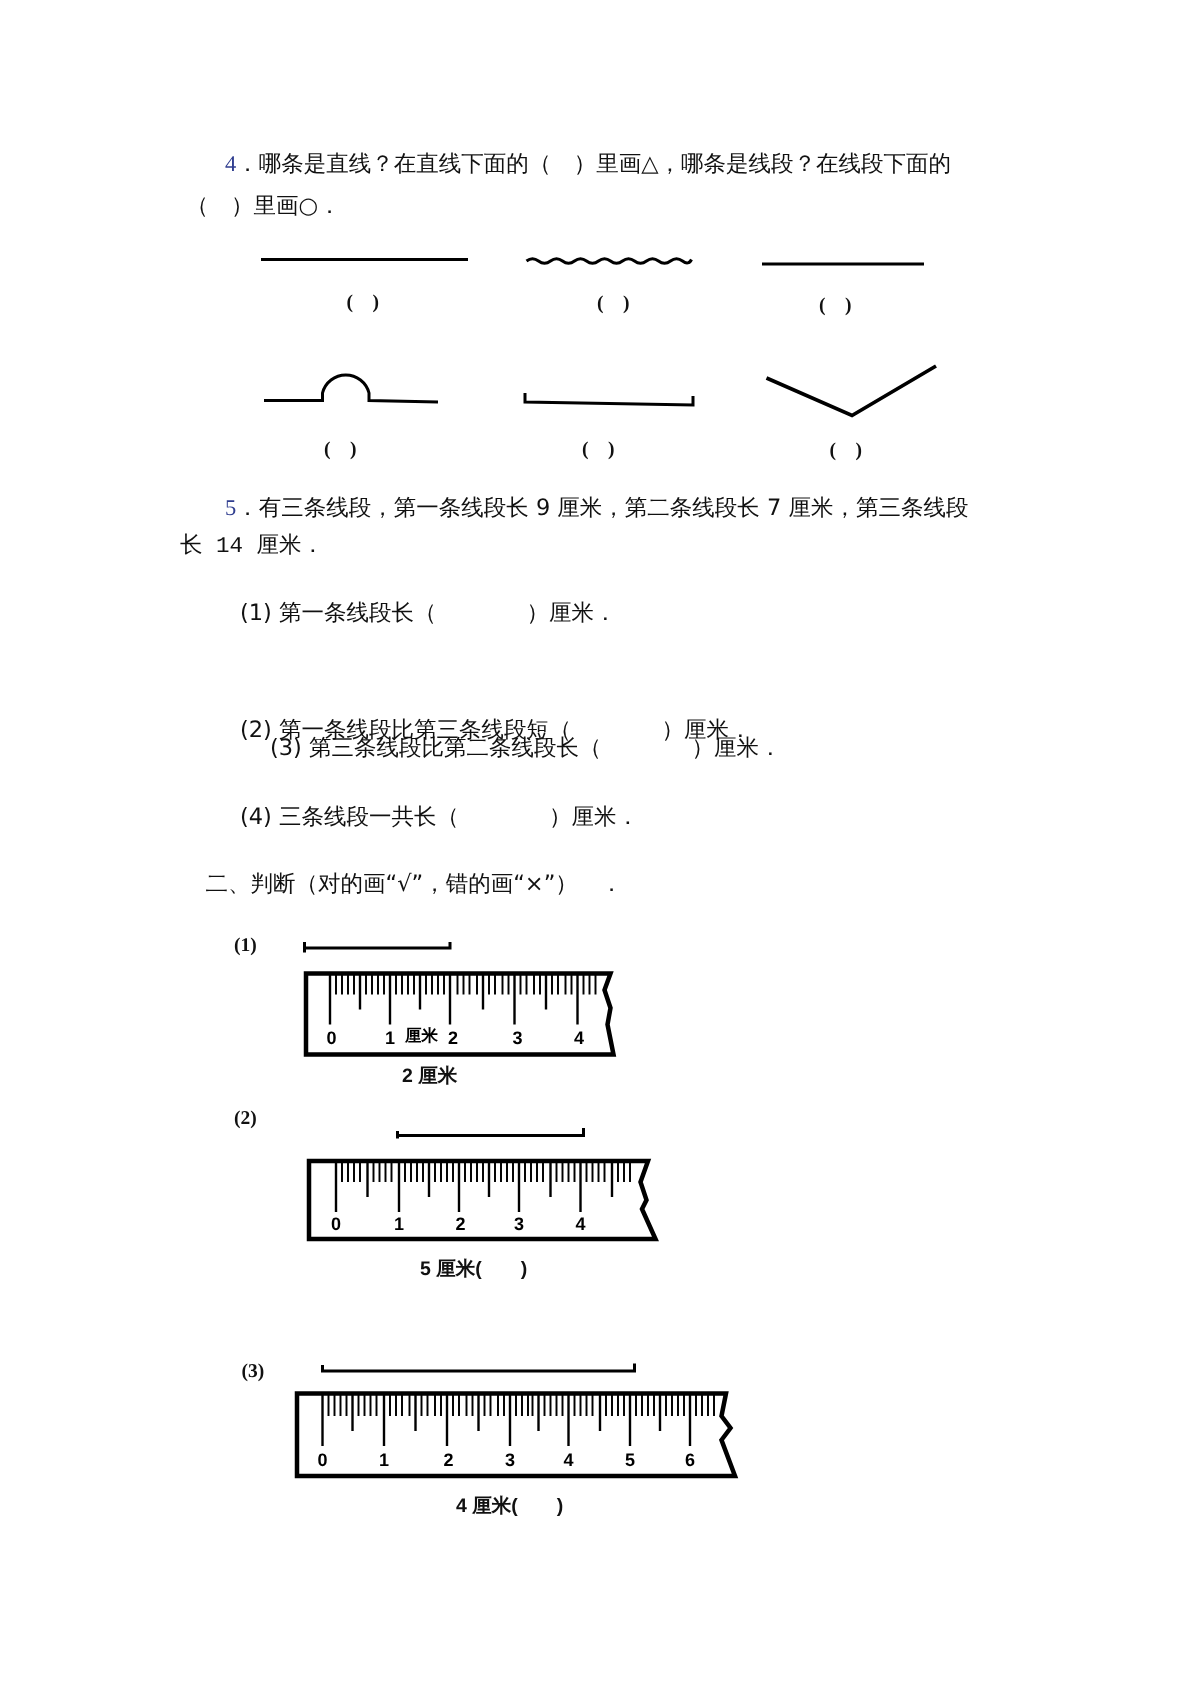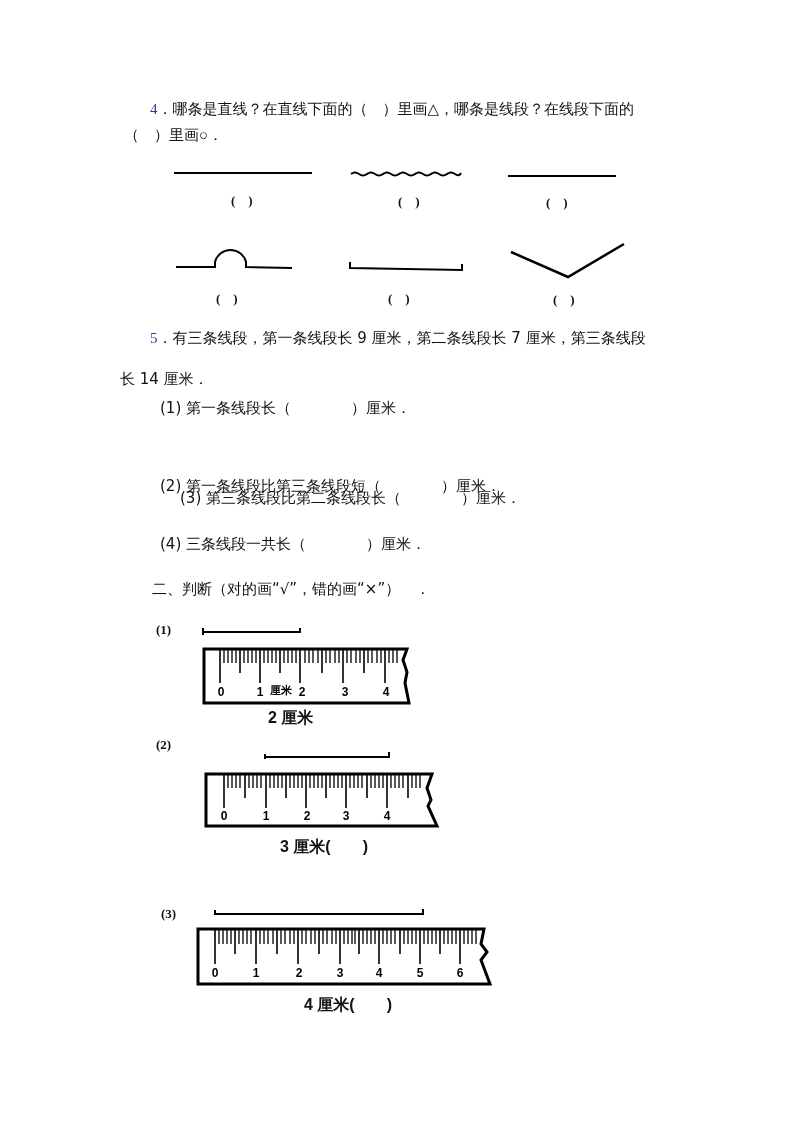--- a/index.html
+++ b/index.html
@@ -6,31 +6,31 @@
     body {
       width: 793px; height: 1122px; position: relative; overflow: hidden;
       font-family: "DejaVu Sans", "Liberation Sans", sans-serif;
       color: #111111;
     }
     .abs { position: absolute; }
     .txt { font-size: 15px; line-height: 20px; white-space: nowrap; }
     .num { color: #2f3d8f; font-family: "Liberation Serif", serif; }
     .paren { font-size: 13px; font-weight: bold; font-family: "Liberation Serif", serif; }
     .sub { font-size: 15px; white-space: nowrap; }
-    .ruler-label { font-weight: bold; font-size: 16px; font-family: "Liberation Sans", sans-serif; white-space: nowrap; }
+    .ruler-label { font-weight: bold; font-size: 13px; font-family: "Liberation Sans", sans-serif; white-space: nowrap; }
     .qlabel { font-weight: bold; font-size: 13px; font-family: "Liberation Serif", serif; }
     svg { position: absolute; overflow: visible; }
   </style>
 </head>
 <body>
 
 <div class="abs txt" style="left:150px; top:99px;">
   <span class="num">4</span><span>．哪条是直线？在直线下面的（　）里画△，哪条是线段？在线段下面的</span>
 </div>
-<div class="abs txt" style="left:124px; top:127px;font-family:Liberation Mono, monospace;">（　）里画○．</div>
+<div class="abs txt" style="left:124px; top:127px;">（　）里画○．</div>
 
 <svg style="left:0;top:0;" width="793" height="320">
   <line x1="174" y1="173" x2="312" y2="173" stroke="#000" stroke-width="2"></line>
   <path d="M351 174 q4 -3 8 0 t8 0 t8 0 t8 0 t8 0 t8 0 t8 0 t8 0 t8 0 t8 0 t8 0 t8 0 t8 0 t6 -1" fill="none" stroke="#000" stroke-width="2"></path>
   <line x1="508" y1="176" x2="616" y2="176" stroke="#000" stroke-width="2"></line>
 
   <path d="M176 267 L215 267 L215 262 A16 16 0 0 1 246 262 L246 267 L292 268" fill="none" stroke="#000" stroke-width="2"></path>
   <path d="M350 262 L350 268 L462 270 L462 264" fill="none" stroke="#000" stroke-width="2"></path>
   <path d="M511 252 L568 277 L624 244" fill="none" stroke="#000" stroke-width="2.5"></path>
 </svg>
@@ -38,36 +38,36 @@
 <div class="abs paren" style="left:231px; top:192px;">(　)</div>
 <div class="abs paren" style="left:398px; top:193px;">(　)</div>
 <div class="abs paren" style="left:546px; top:194px;">(　)</div>
 <div class="abs paren" style="left:216px; top:290px;">(　)</div>
 <div class="abs paren" style="left:388px; top:290px;">(　)</div>
 <div class="abs paren" style="left:553px; top:291px;">(　)</div>
 
 <div class="abs txt" style="left:150px; top:328px;">
   <span class="num">5</span><span>．有三条线段，第一条线段长 9 厘米，第二条线段长 7 厘米，第三条线段</span>
 </div>
-<div class="abs txt" style="left:120px; top:369px;">长 14 厘米．</div>
+<div class="abs txt" style="left:120px; top:355px;font-family:Liberation Mono, monospace;">长 14 厘米．</div>
 
 <div class="abs sub" style="left:160px; top:399px;">
   <span>(1)</span> <span>第一条线段长（</span><span>　　　　</span><span>）厘米．</span>
 </div>
 <div class="abs sub" style="left:160px; top:444px;margin-top:33px;">
   <span>(2)</span> <span>第一条线段比第三条线段短（</span><span>　　　　</span><span>）厘米．</span>
 </div>
 <div class="abs sub" style="left:160px; top:489px;margin-left:20px;">
   <span>(3)</span> <span>第三条线段比第二条线段长（</span><span>　　　　</span><span>）厘米．</span>
 </div>
 <div class="abs sub" style="left:160px; top:535px;">
   <span>(4)</span> <span>三条线段一共长（</span><span>　　　　</span><span>）厘米．</span>
 </div>
 
-<div class="abs sub" style="left:152px; top:580px;">二、判断（对的画“√”，错的画“×”）　．</div>
+<div class="abs sub" style="left:137px; top:580px;">二、判断（对的画“√”，错的画“×”）　．</div>
 
 <div class="abs qlabel" style="left:156px; top:622px;">(1)</div>
 <svg style="left:0;top:0;" width="793" height="1122">
   <path d="M203 635 L203 628 M203 632 L300 632 L300 628" fill="none" stroke="#000" stroke-width="2"></path>
   <path d="M204 649 L407 649 L403 660 L407 672 L405 683 L409 703 L204 703 Z" fill="#fff" stroke="#000" stroke-width="3"></path>
   <g stroke="#000" stroke-width="1.6">
     <line x1="220" y1="650" x2="220" y2="683"></line>
     <line x1="260" y1="650" x2="260" y2="683"></line>
     <line x1="300" y1="650" x2="300" y2="683"></line>
     <line x1="343" y1="650" x2="343" y2="683"></line>
@@ -111,21 +111,21 @@
     <path d="M228 775v13M232 775v13M236 775v13M240 775v13M249 775v13M253 775v13M257 775v13M261 775v13M270 775v13M274 775v13M278 775v13M282 775v13M290 775v13M294 775v13M298 775v13M302 775v13M310 775v13M314 775v13M318 775v13M322 775v13M330 775v13M334 775v13M338 775v13M342 775v13M350 775v13M354 775v13M358 775v13M362 775v13M371 775v13M375 775v13M379 775v13M383 775v13M391 775v13M395 775v13M399 775v13M403 775v13M412 775v13M416 775v13M420 775v13"></path>
   </g>
   <g font-family="Liberation Sans, sans-serif" font-weight="bold" font-size="12" fill="#000" text-anchor="middle">
     <text x="224" y="820">0</text>
       <text x="266" y="820">1</text>
       <text x="307" y="820">2</text>
       <text x="346" y="820">3</text>
       <text x="387" y="820">4</text>
   </g>
 </svg>
-<div class="abs ruler-label" style="left:280px; top:837px;">3 厘米(　　)</div>
+<div class="abs ruler-label" style="left:280px; top:837px;">5 厘米(　　)</div>
 
 <div class="abs qlabel" style="left:161px; top:906px;">(3)</div>
 <svg style="left:0;top:0;" width="793" height="1122">
   <path d="M215 915 L215 910 M215 914 L423 914 L423 909" fill="none" stroke="#000" stroke-width="2"></path>
   <path d="M198 929 L484 929 L481 944 L487 952 L481 960 L490 984 L198 984 Z" fill="#fff" stroke="#000" stroke-width="3"></path>
   <g stroke="#000" stroke-width="1.6">
     <line x1="215" y1="930" x2="215" y2="964"></line>
     <line x1="256" y1="930" x2="256" y2="964"></line>
     <line x1="298" y1="930" x2="298" y2="964"></line>
     <line x1="340" y1="930" x2="340" y2="964"></line>

